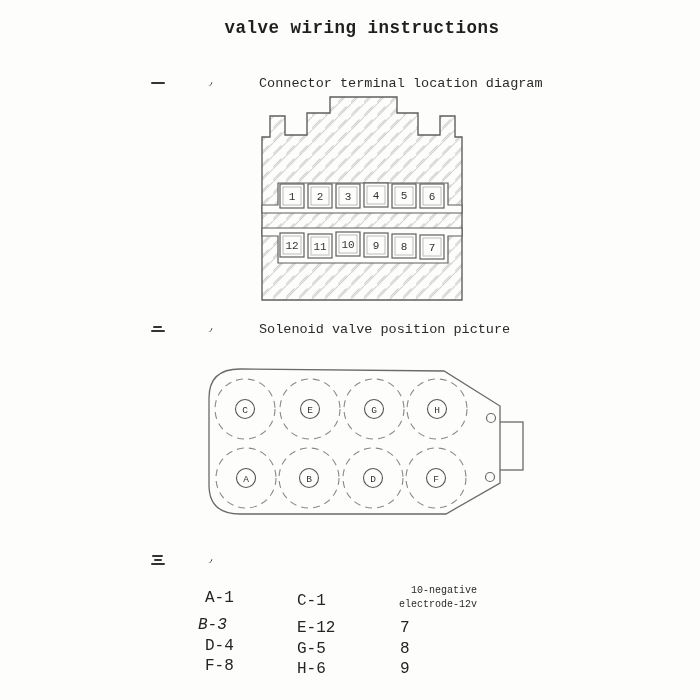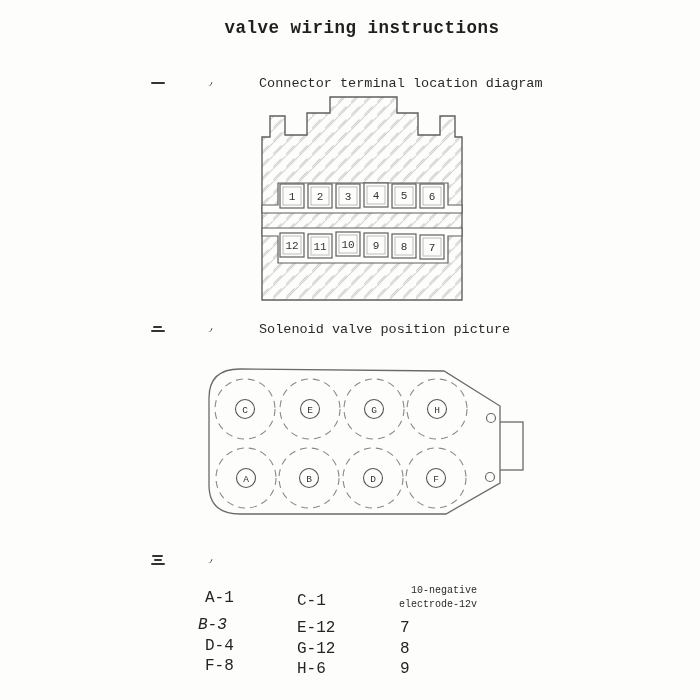--- a/index.html
+++ b/index.html
@@ -215,19 +215,19 @@
   <span class="wt-cell" style="left:205px;top:589px;">A-1</span>
   <span class="wt-cell" style="left:297px;top:592px;">C-1</span>
   <span class="wt-small" style="left:367px;top:585px;">10-negative</span>
   <span class="wt-small" style="left:367px;top:599px;">electrode-12v</span>
 
   <span class="wt-cell" style="left:198px;top:616px;font-style:italic;">B-3</span>
   <span class="wt-cell" style="left:297px;top:619px;">E-12</span>
   <span class="wt-cell" style="left:400px;top:619px;">7</span>
 
   <span class="wt-cell" style="left:205px;top:637px;">D-4</span>
-  <span class="wt-cell" style="left:297px;top:640px;">G-12</span>
+  <span class="wt-cell" style="left:297px;top:640px;">G-5</span>
   <span class="wt-cell" style="left:400px;top:640px;">8</span>
 
   <span class="wt-cell" style="left:205px;top:657px;">F-8</span>
   <span class="wt-cell" style="left:297px;top:660px;">H-6</span>
   <span class="wt-cell" style="left:400px;top:660px;">9</span>
 </div>
 
 </body></html>

